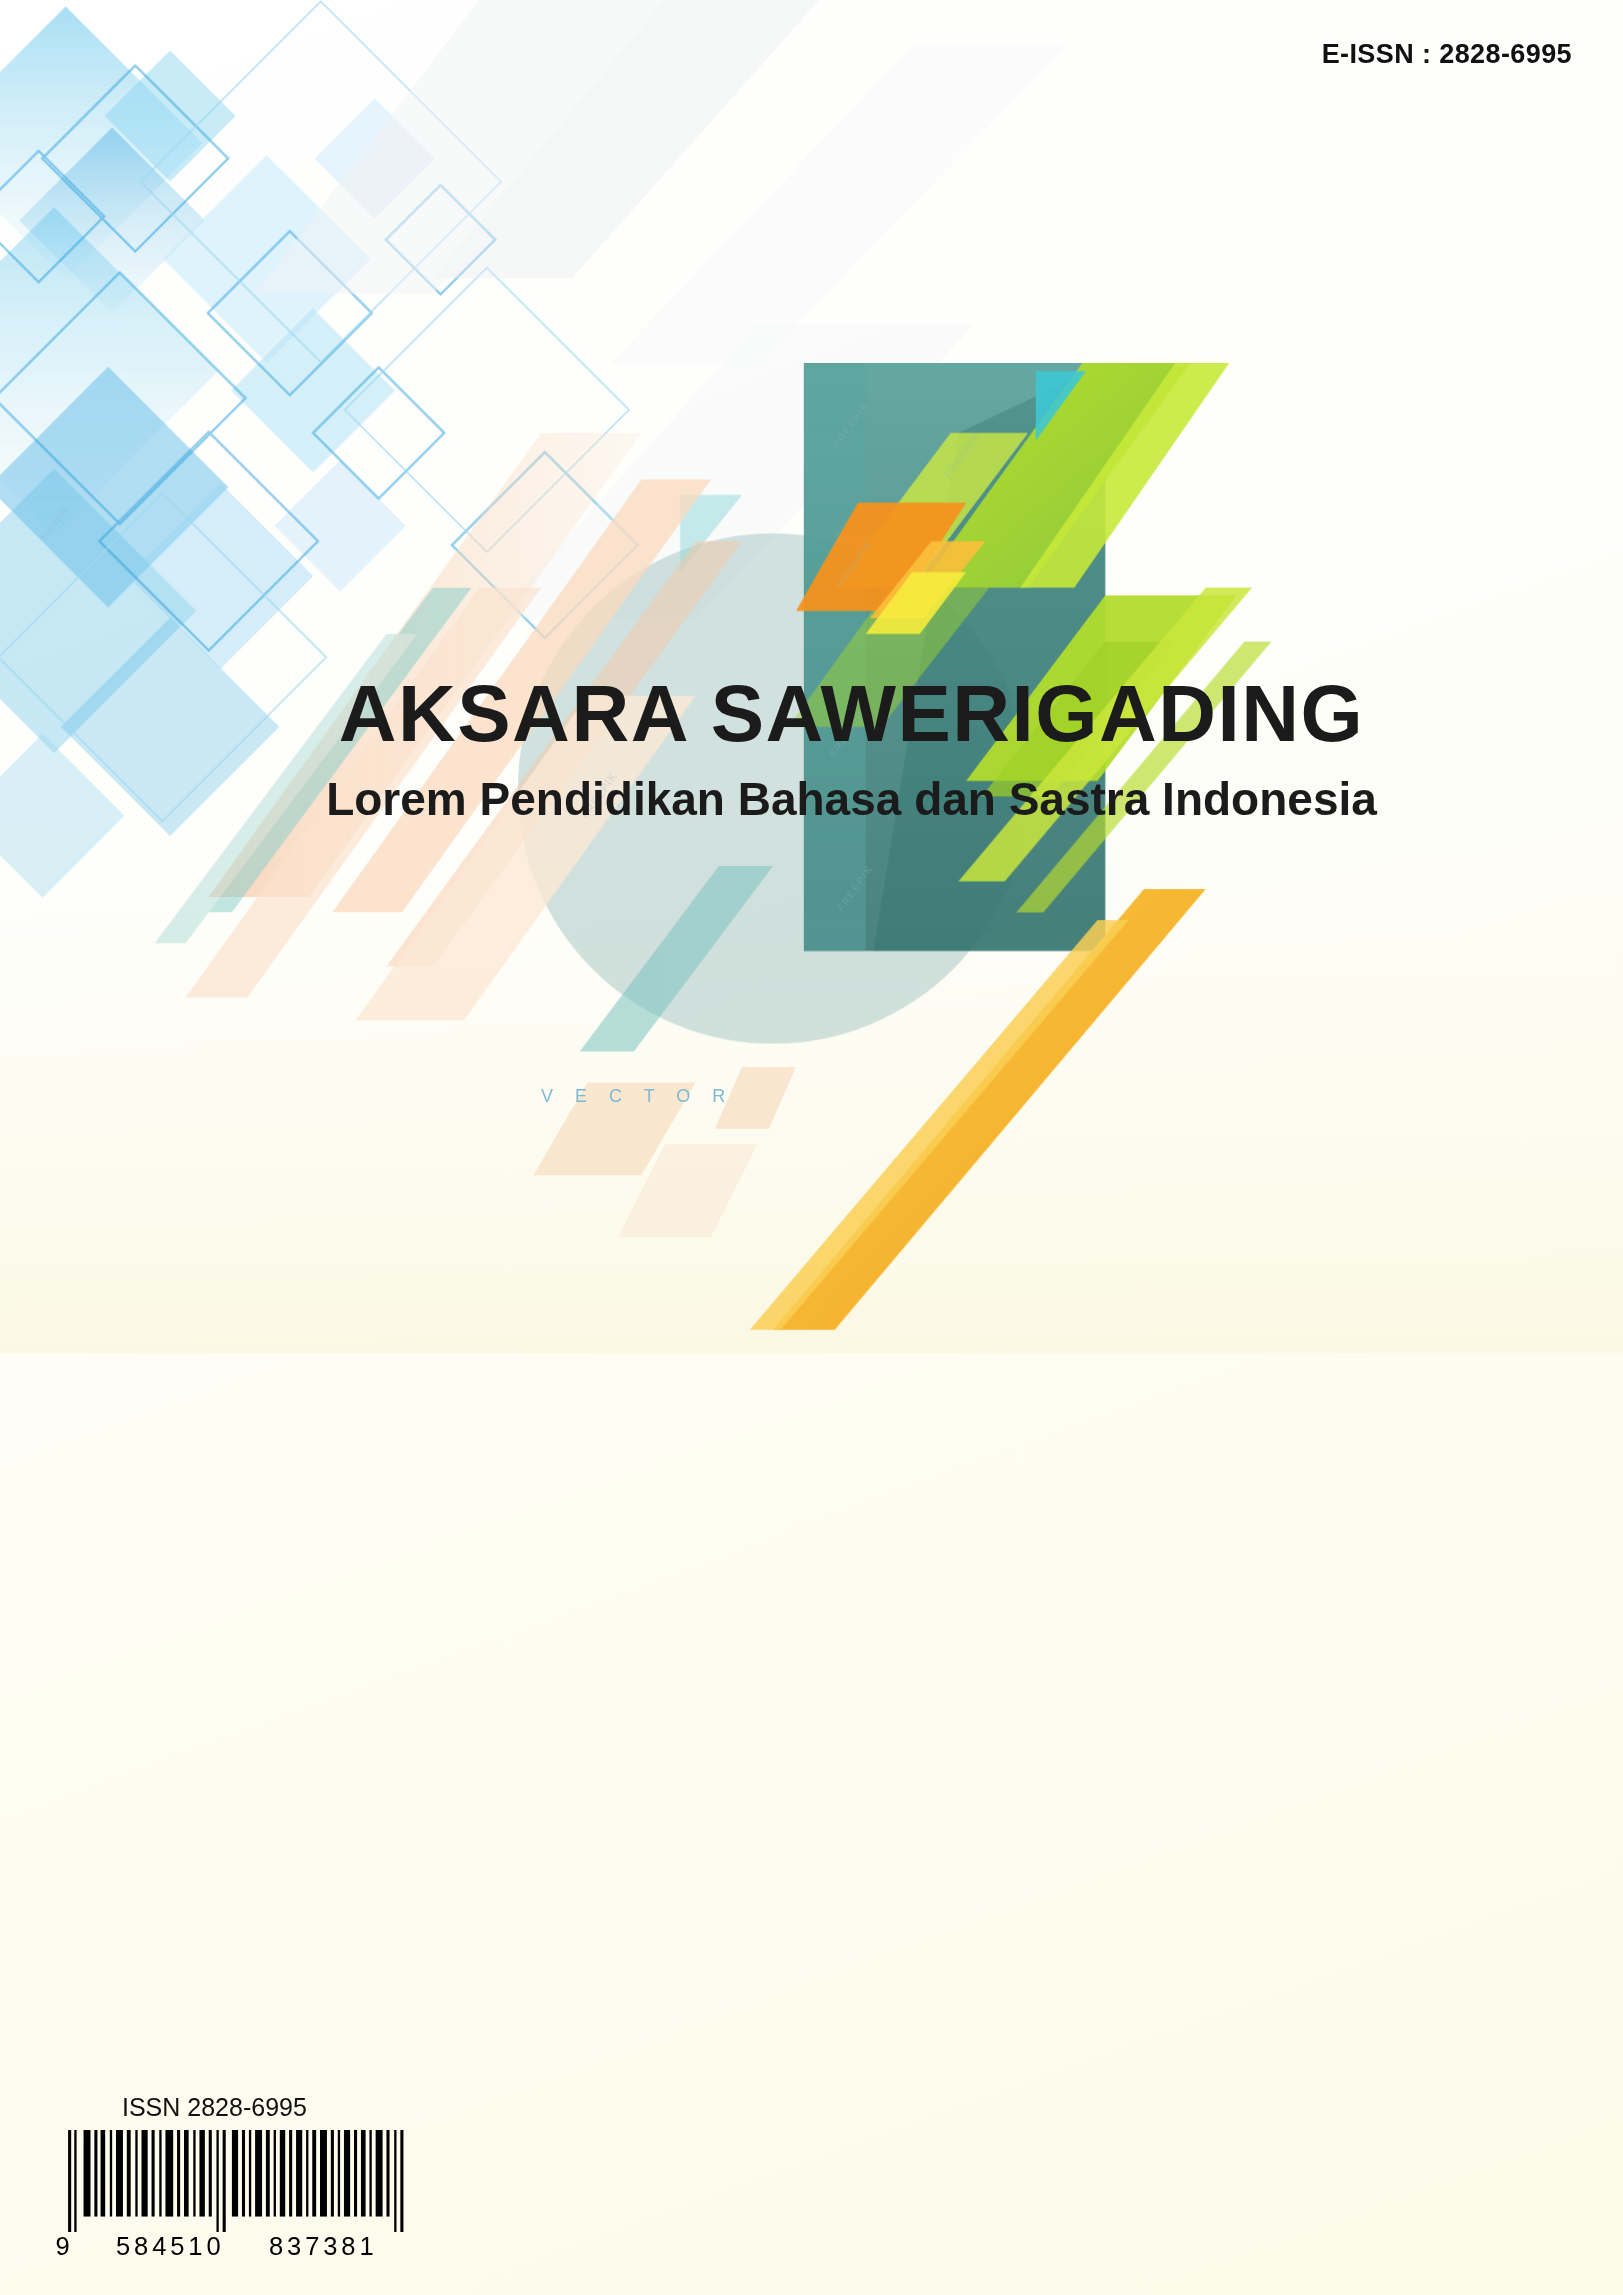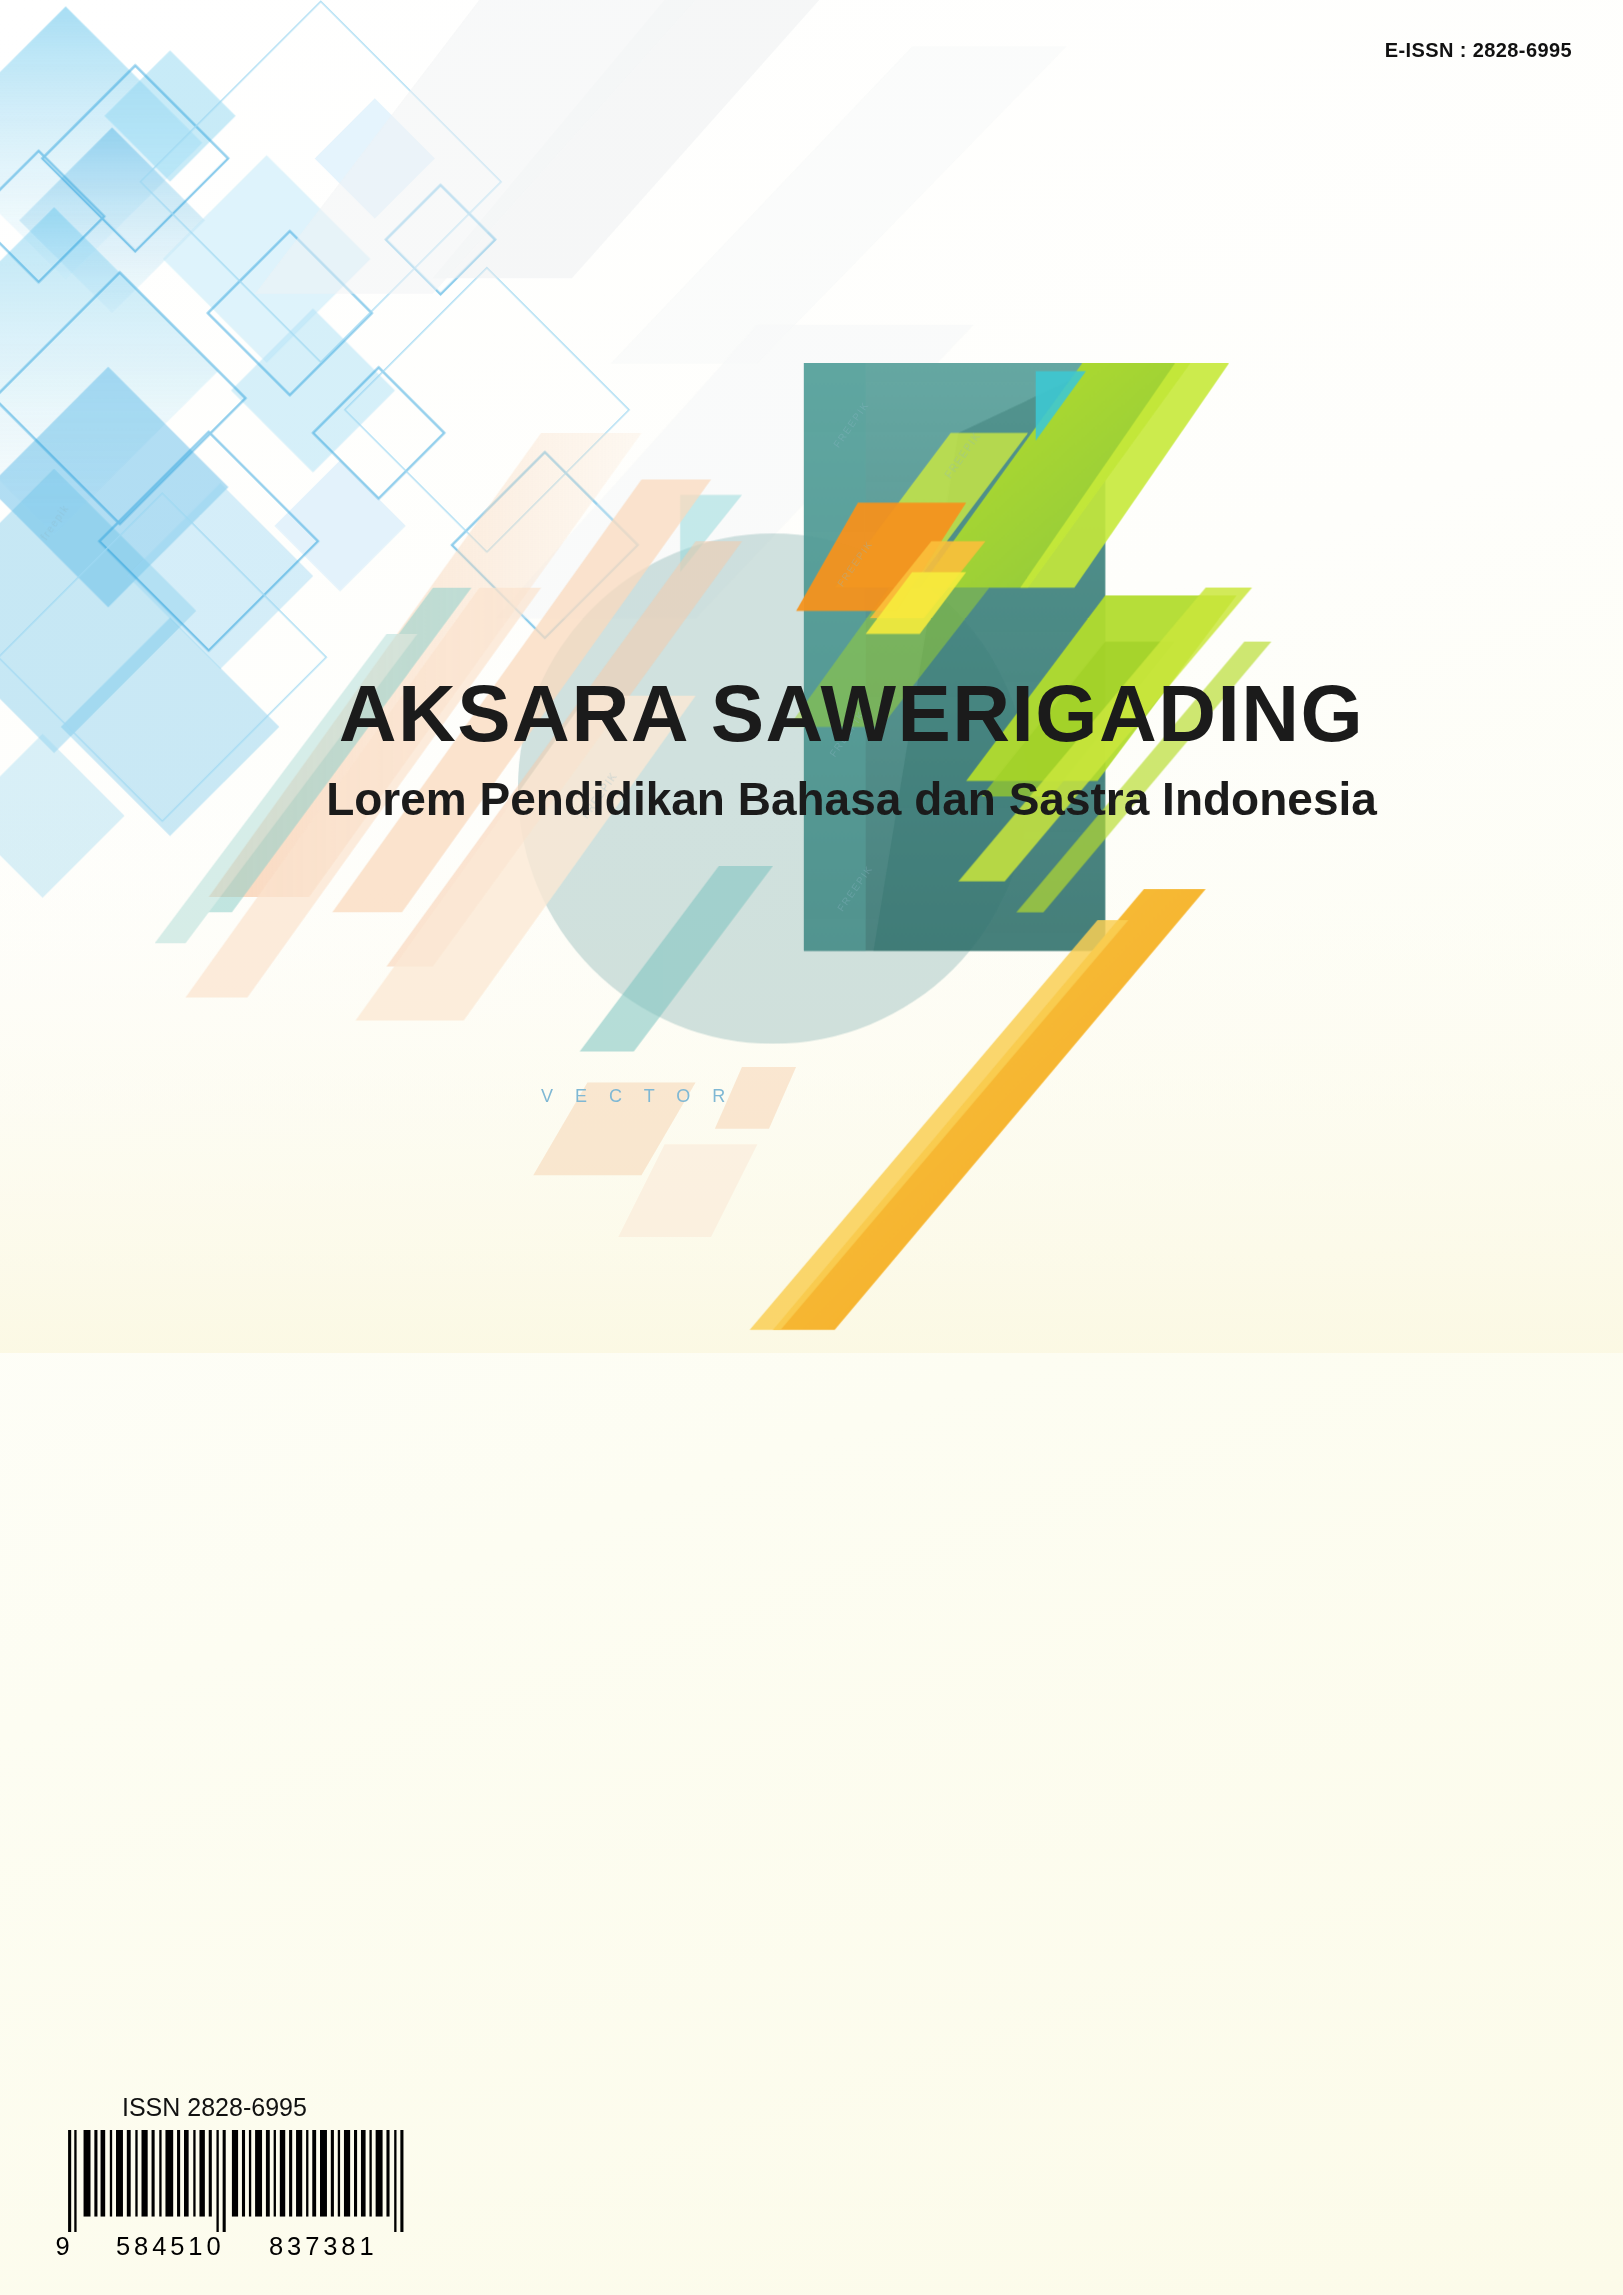--- a/index.html
+++ b/index.html
@@ -30,21 +30,21 @@
     width: 1623px;
     height: 1353px;
     pointer-events: none;
   }
 
   
   .eissn {
     position: absolute;
     right: 51px;
     top: 39px;
-    font-size: 20px;
+    font-size: 27px;
     font-weight: bold;
     letter-spacing: 0.4px;
     color: #111111;
     white-space: nowrap;
   }
 
   
   .title-block {
     position: absolute;
     left: 0;

